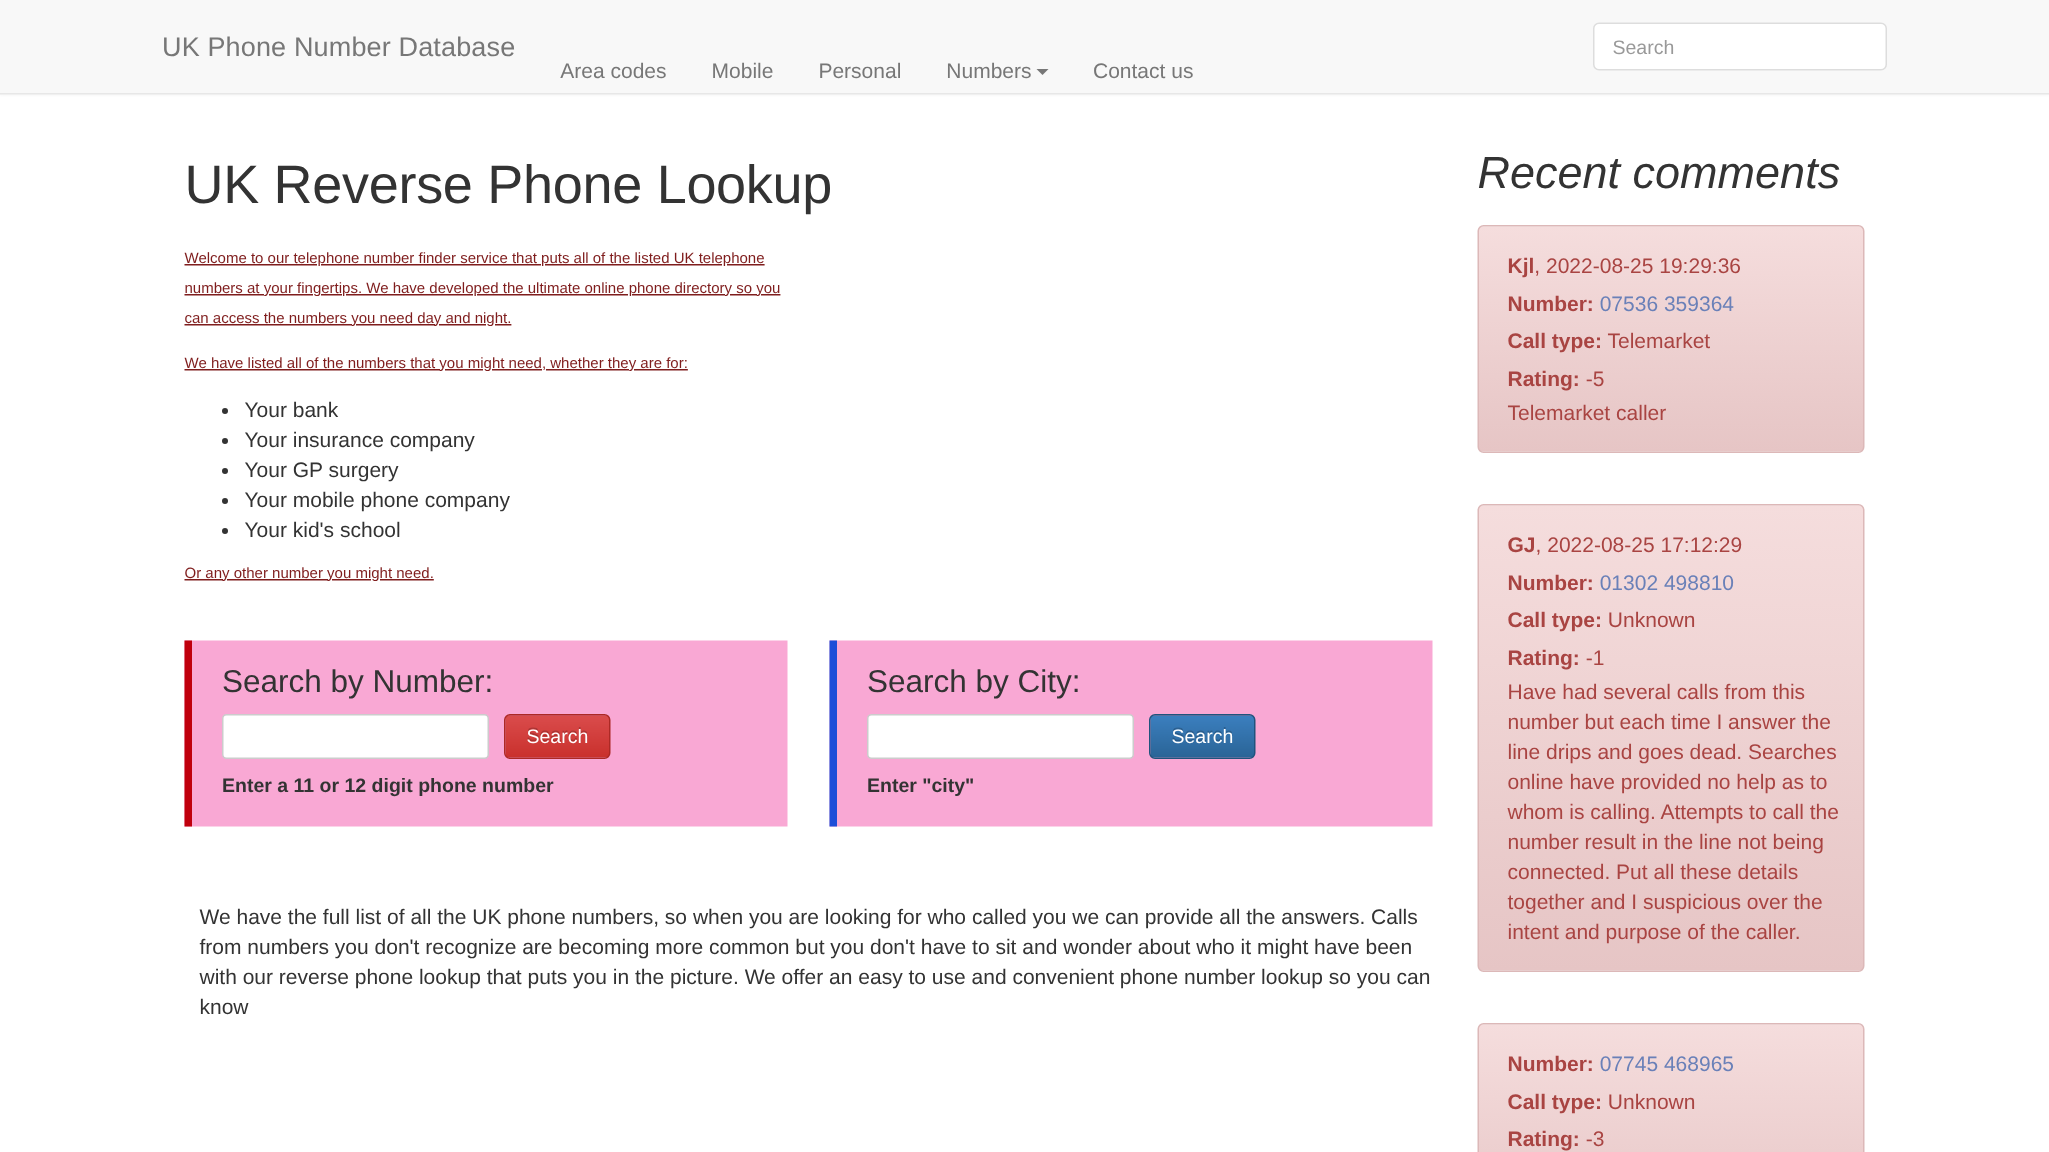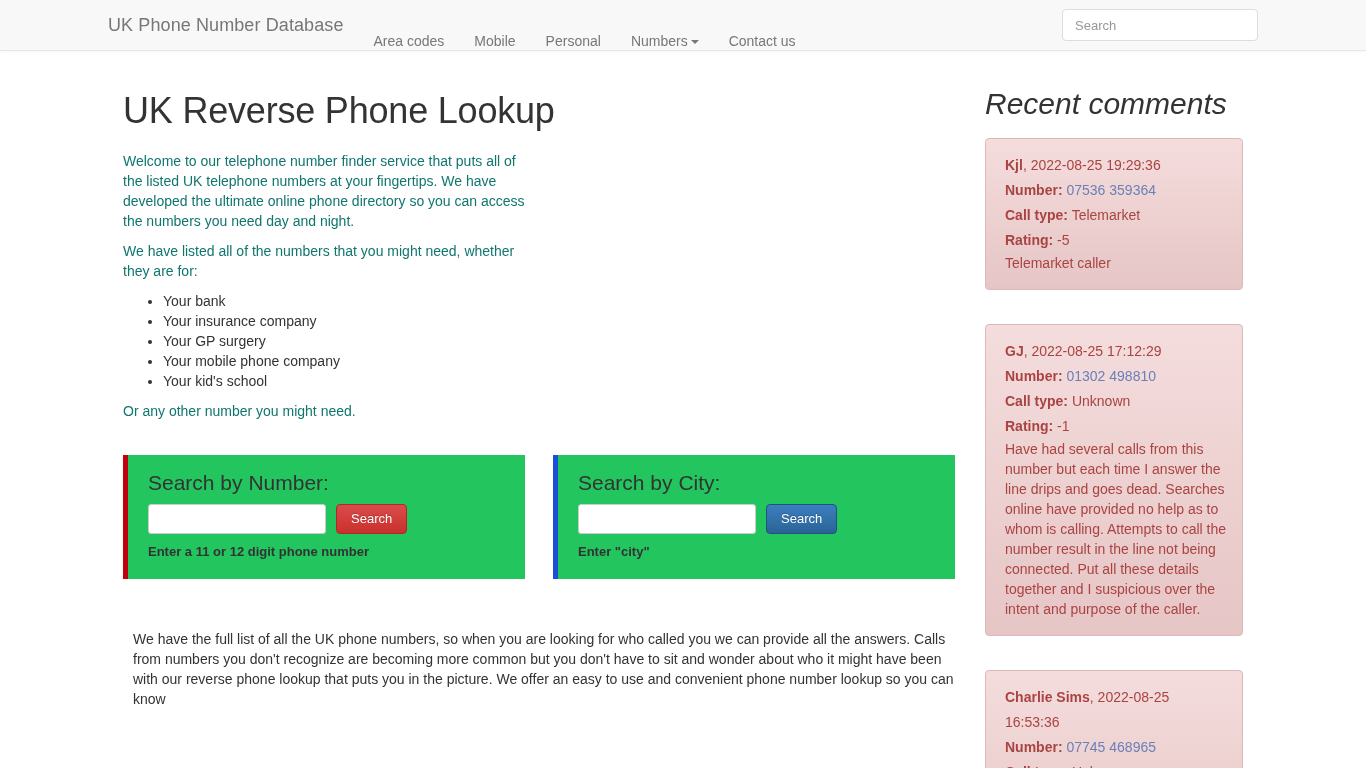--- a/index.html
+++ b/index.html
@@ -11,21 +11,21 @@
     height: 768px;
     overflow: hidden;
     background: #ffffff;
     font-family: "Liberation Sans", sans-serif;
     color: #333333;
   }
 
   
   .navbar {
     position: relative;
-    height: 51px;
+    height: 63px;
     background: #f8f8f8;
     border-bottom: 1px solid #e7e7e7;
     box-shadow: 0 1px 2px rgba(0,0,0,0.04);
     display: flex;
     align-items: flex-start;
   }
   .navbar-inner {
     width: 1150px;
     margin: 0 auto;
     height: 100%;
@@ -115,42 +115,43 @@
   }
   h2.section-title {
     font-size: 30px;
     font-weight: normal;
     color: #333333;
     margin: 38px 0 20px 0;
     line-height: 1.1;
   }
   .intro-col { width: 410px; }
   p.body-text {
-    font-size: 14px;
+    font-size: 10px;
     line-height: 20px;
-    color: #0f766e;
+    color: #7f1d1d;
     margin: 0 0 10px 0;
+    text-decoration: underline;
   }
   ul.need-list {
     margin: 0 0 10px 0;
     padding-left: 40px;
     font-size: 14px;
     line-height: 20px;
     color: #333333;
   }
   ul.need-list li { margin: 0; }
 
   
   .panels {
     display: flex;
     margin-top: 34px;
     gap: 28px;
   }
   .panel {
-    background: #22c55e;
+    background: #f9a8d4;
     padding: 16px 20px 20px 20px;
     position: relative;
   }
   .panel.num { width: 410px; border-left: 5px solid #c0000d; }
   .panel.city { width: 410px; border-left: 5px solid #1d4ed8; }
   .panel-title {
     font-size: 21px;
     font-weight: normal;
     color: #333333;
     margin: 0 0 10px 0;
@@ -324,21 +325,20 @@
 
     <div class="comment-card">
       <p class="comment-line"><span class="lbl">GJ</span><span class="val">, 2022-08-25 17:12:29</span></p>
       <p class="comment-line"><span class="lbl">Number:</span> <a class="num-link" href="#">01302 498810</a></p>
       <p class="comment-line"><span class="lbl">Call type:</span> <span class="val">Unknown</span></p>
       <p class="comment-line"><span class="lbl">Rating:</span> <span class="val">-1</span></p>
       <p class="comment-body">Have had several calls from this number but each time I answer the line drips and goes dead. Searches online have provided no help as to whom is calling. Attempts to call the number result in the line not being connected. Put all these details together and I suspicious over the intent and purpose of the caller.</p>
     </div>
 
     <div class="comment-card">
-      <p class="comment-line"><span class="lbl">Charlie Sims</span><span class="val">, 2022-08-25 16:53:36</span></p>
       <p class="comment-line"><span class="lbl">Number:</span> <a class="num-link" href="#">07745 468965</a></p>
       <p class="comment-line"><span class="lbl">Call type:</span> <span class="val">Unknown</span></p>
       <p class="comment-line"><span class="lbl">Rating:</span> <span class="val">-3</span></p>
       <p class="comment-body">Called my number and hung up. Not</p>
     </div>
 
   </div>
 </div>
 
 </body></html>

